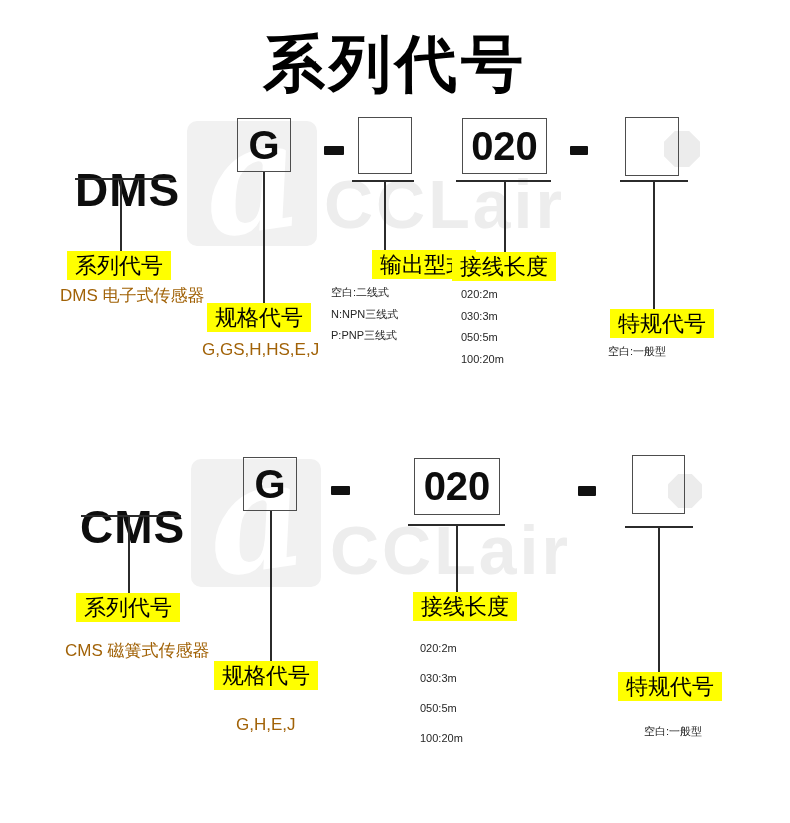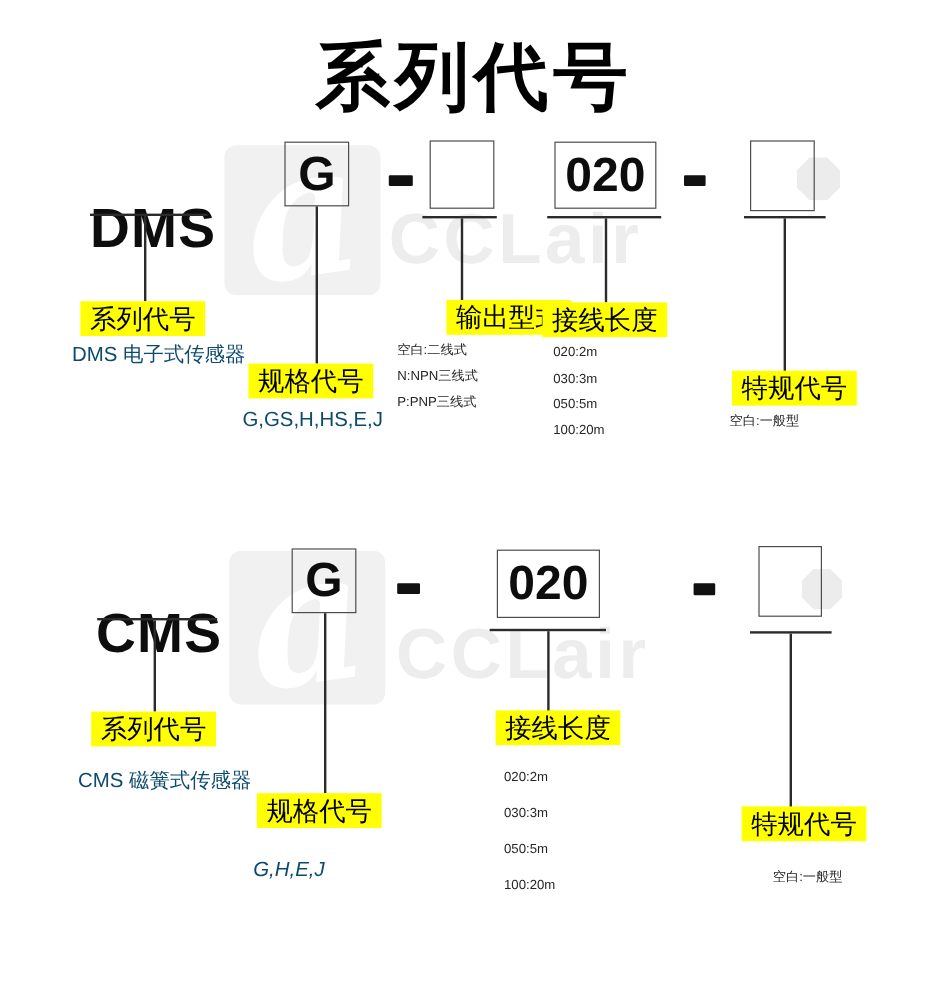--- a/index.html
+++ b/index.html
@@ -18,37 +18,37 @@
     border:1.5px solid #4d4d4d;display:flex;align-items:center;justify-content:center;
     font-size:40px;font-weight:bold;color:#0d0d0d;background:transparent;box-sizing:border-box;
   }
   .hline{background:#2b2b2b;height:2px;}
   .vline{background:#2b2b2b;width:1.5px;}
   .dash{background:#111;border-radius:1px;}
   .ylabel{
     background:#ffff00;color:#000;font-size:22px;line-height:27px;
     padding:1px 8px;white-space:nowrap;
   }
-  .desc{font-size:17px;color:#0c4a6e;white-space:nowrap;}
+  .desc{font-size:17px;color:#a16207;white-space:nowrap;}
   .opts{font-size:11px;color:#262626;white-space:nowrap;}
   .opts > div{line-height:21.5px;}
   .opts.lh30 > div{line-height:30px;}
   .opts.sp1 > div{line-height:20.5px;}
   .opts.sp1 > div.ind{padding-left:25px;}
   .alignr{text-align:right;}
   .wm-tile{
     width:130px;background:#f1f1f1;border-radius:10px;overflow:hidden;
     display:flex;align-items:center;justify-content:center;
   }
   .wm-a{
     font-family:"DejaVu Serif",serif;font-style:italic;font-weight:bold;
     color:#ffffff;font-size:150px;line-height:1;transform:translateY(-6px) rotate(-8deg);
   }
   .wm-text{
-    font-size:59px;font-weight:bold;color:#ededed;letter-spacing:3px;line-height:1;white-space:nowrap;
+    font-size:68px;font-weight:bold;color:#ededed;letter-spacing:3px;line-height:1;white-space:nowrap;
   }
   .wm-dot{
     background:#ececec;
     clip-path:polygon(30% 0,70% 0,100% 30%,100% 70%,70% 100%,30% 100%,0 70%,0 30%);
   }
 </style>
 </head>
 <body>
 
 <div class="wm wm-tile" style="left:187px;top:121px;height:125px;">
@@ -138,21 +138,21 @@
 <div class="fg dash" style="left:578px;top:486px;width:18px;height:10px;"></div>
 
 <div class="fg codebox" style="left:632px;top:455px;width:53px;height:59px;"></div>
 <div class="fg hline" style="left:625px;top:526px;width:68px;"></div>
 <div class="fg vline" style="left:658px;top:528px;height:145px;"></div>
 
 <div class="fg ylabel" style="left:76px;top:593px;">系列代号</div>
 <div class="fg desc" style="left:65px;top:639px;">CMS 磁簧式传感器</div>
 
 <div class="fg ylabel" style="left:214px;top:661px;">规格代号</div>
-<div class="fg desc" style="left:211px;top:715px;font-style:italic;">G,H,E,J</div>
+<div class="fg desc" style="left:236px;top:715px;">G,H,E,J</div>
 
 <div class="fg ylabel" style="left:413px;top:592px;">接线长度</div>
 <div class="fg opts lh30" style="left:420px;top:633px;">
   <div>020:2m</div>
   <div>030:3m</div>
   <div>050:5m</div>
   <div>100:20m</div>
 </div>
 
 <div class="fg ylabel" style="left:618px;top:672px;">特规代号</div>

